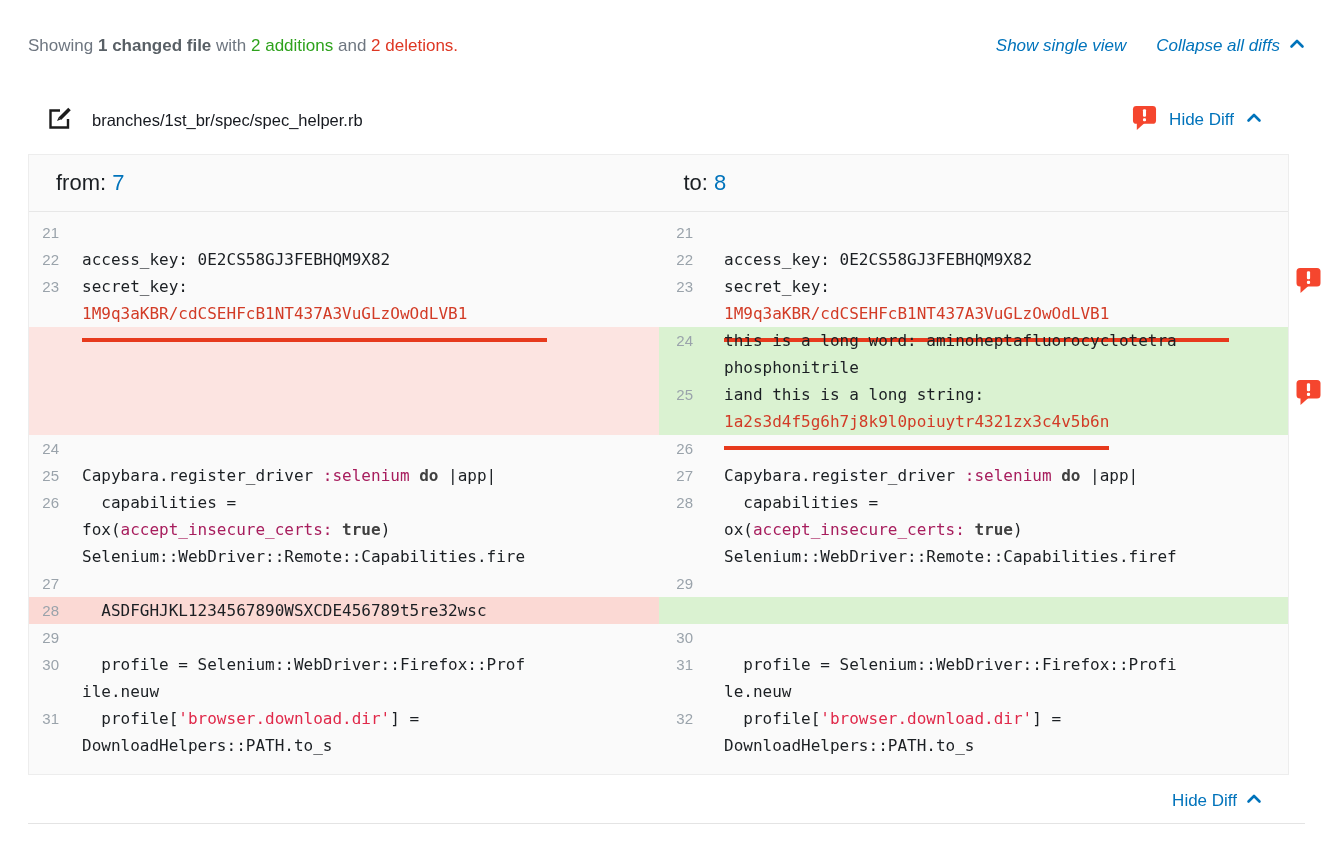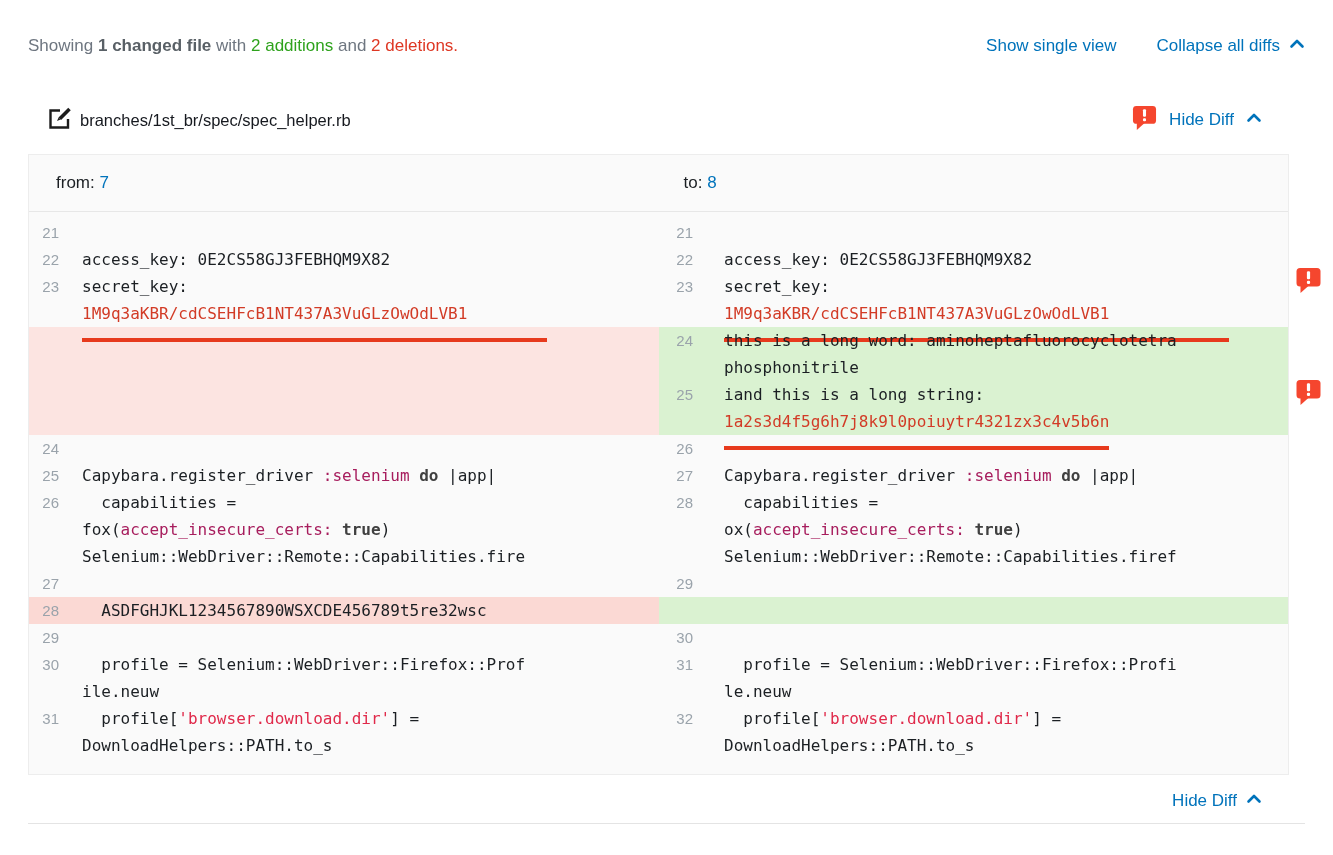--- a/index.html
+++ b/index.html
@@ -6,33 +6,33 @@
   html,body { background:#fff; }
   body { font-family:"Liberation Sans", sans-serif; }
   .page { position:relative; width:1333px; height:855px; overflow:hidden; background:#fff; }
 
   
   .summary-bar { position:absolute; left:28px; right:28px; top:36px; display:flex; justify-content:space-between; align-items:baseline; font-size:17px; }
   .summary-text { color:#6e7680; }
   .summary-text .emph { font-weight:700; color:#596066; }
   .summary-text .adds { color:#2ea21c; }
   .summary-text .dels { color:#de3723; }
-  .top-links { display:flex; align-items:center; gap:40px; }
+  .top-links { display:flex; align-items:center; gap:30px;font-style:italic; }
   .link { color:#0073bb; cursor:pointer; text-decoration:none; font-size:17px; }
   .link-with-chev { display:flex; align-items:center; gap:9px; }
 
   
   .file-row { position:absolute; left:48px; right:71px; top:103px; height:34px; display:flex; justify-content:space-between; align-items:center; }
-  .file-left { display:flex; align-items:center; gap:9px; }
+  .file-left { display:flex; align-items:center; gap:21px; }
   .file-name { font-size:16.5px; color:#16191f; }
   .file-right { display:flex; align-items:center; gap:12px; }
 
   
   .panel { position:absolute; left:28px; top:154px; width:1261px; background:#fafafa; border:1px solid #ededed; }
-  .diff-header { height:57px; display:flex; align-items:center; border-bottom:1px solid #e7e7e7; font-size:17px; color:#1b1f23; }
+  .diff-header { height:57px; display:flex; align-items:center; border-bottom:1px solid #e7e7e7; font-size:22px; color:#1b1f23; }
   .dh-cell { width:630px; }
   .dh-cell.left { padding-left:27px; }
   .dh-cell.right { padding-left:25px; }
   .rev { color:#0073bb; }
 
   .diff-body { display:flex; padding:7px 0 15px 0; }
   .col { width:630px; }
   .col-right { width:629px; }
 
   .crow { display:flex; height:27px; }

